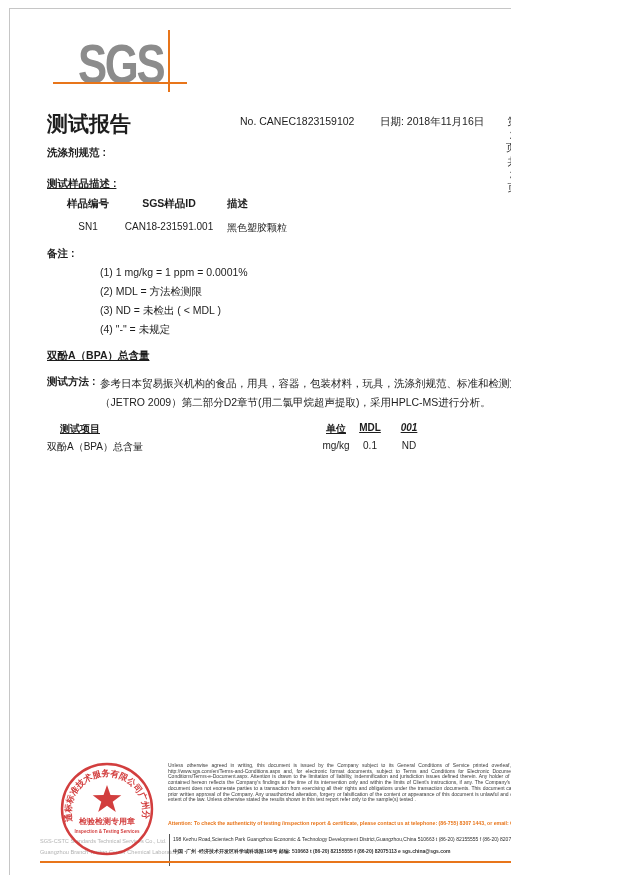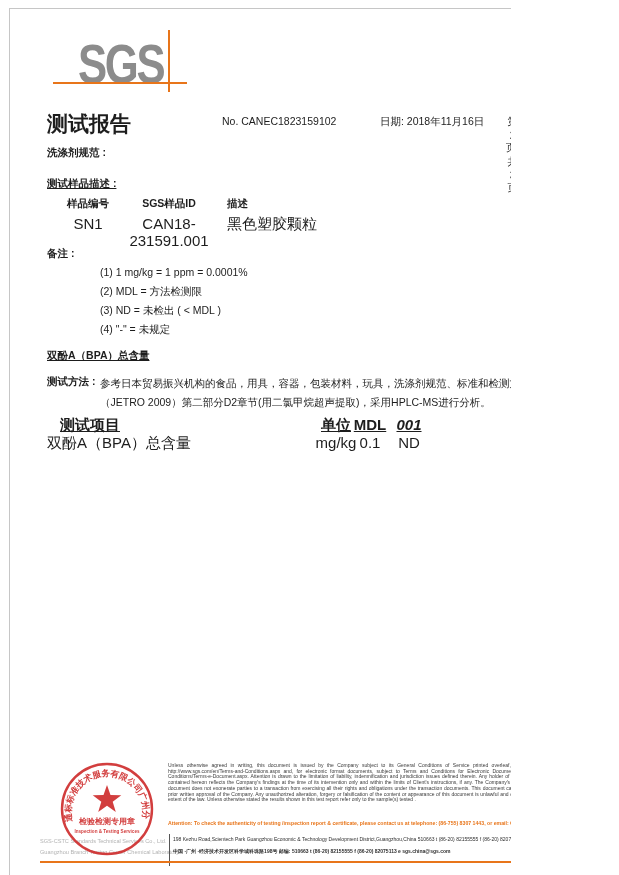--- a/index.html
+++ b/index.html
@@ -15,21 +15,21 @@
                color:#8c8c8c; letter-spacing:-3px; line-height:1;
                transform:scaleX(0.78); transform-origin:left top; }
   .logo-hline { position:absolute; left:53px; top:82px; width:134px; height:2px; }
   .logo-vline { position:absolute; left:168px; top:30px; width:2px; height:62px; }
 
   
   .title { position:absolute; left:47px; top:110px; font-size:21px; font-weight:bold; }
   .hmeta { position:absolute; top:115px; font-size:10.5px; }
 
   .lbl { font-size:10.5px; font-weight:bold; }
-  .txt { font-size:15px; }
+  .txt { font-size:10px;margin-top:6px; }
   .u { text-decoration:underline; }
 
   
   .sc1 { left:40px; width:96px; text-align:center; }
   .sc2 { left:118px; width:102px; text-align:center; }
   .sc3 { left:227px; }
 
   .note-line { position:absolute; left:100px; font-size:10.5px; }
 
   .method { position:absolute; left:100px; top:374px; width:465px;
@@ -60,21 +60,21 @@
 <div class="page">
   <div class="frame"></div>
 
   <div>
     <div class="logo-text">SGS</div>
     <div class="logo-hline" style="background:#e8751a;"></div>
     <div class="logo-vline" style="background:#e8751a;"></div>
   </div>
 
   <div class="title">测试报告</div>
-  <div class="hmeta" style="left:222px;">No. CANEC1823159102</div>
+  <div class="hmeta" style="left:240px;">No. CANEC1823159102</div>
   <div class="hmeta" style="left:380px;">日期: 2018年11月16日</div>
   <div class="hmeta" style="left:506px;text-align:center;">第2页,共3页</div>
 
   <div class="abs lbl" style="left:47px; top:146px;">洗涤剂规范 :</div>
 
   <div class="abs lbl u" style="left:47px; top:177px;">测试样品描述 :</div>
 
   <div>
     <div class="abs lbl sc1" style="top:197px;">样品编号</div>
     <div class="abs lbl sc2" style="top:197px;">SGS样品ID</div>

